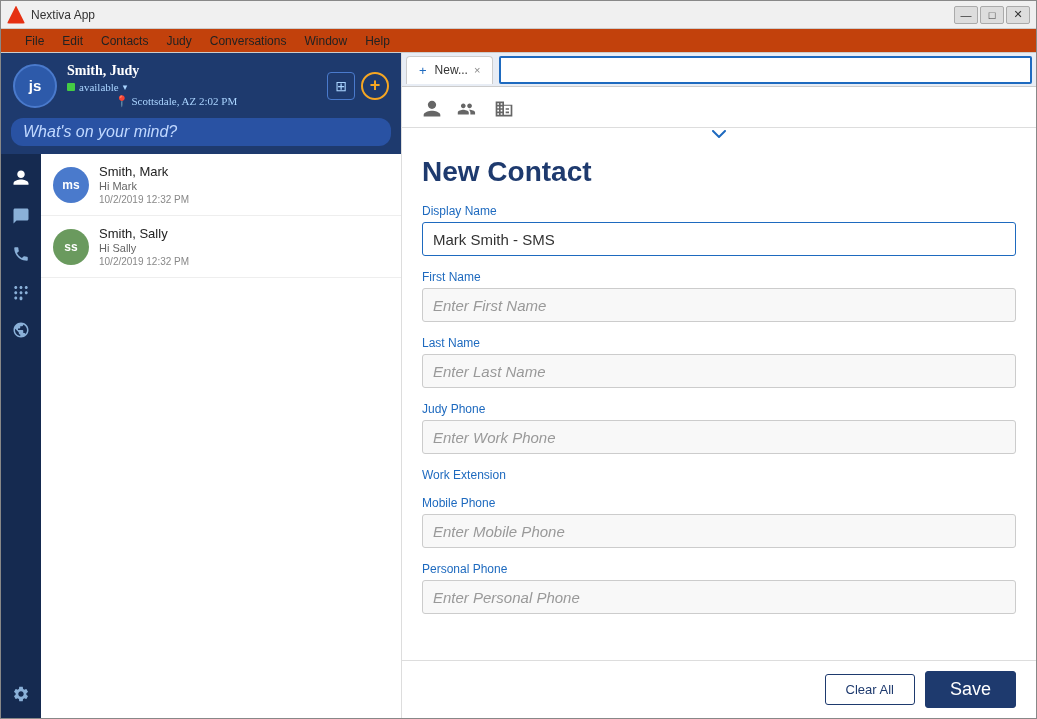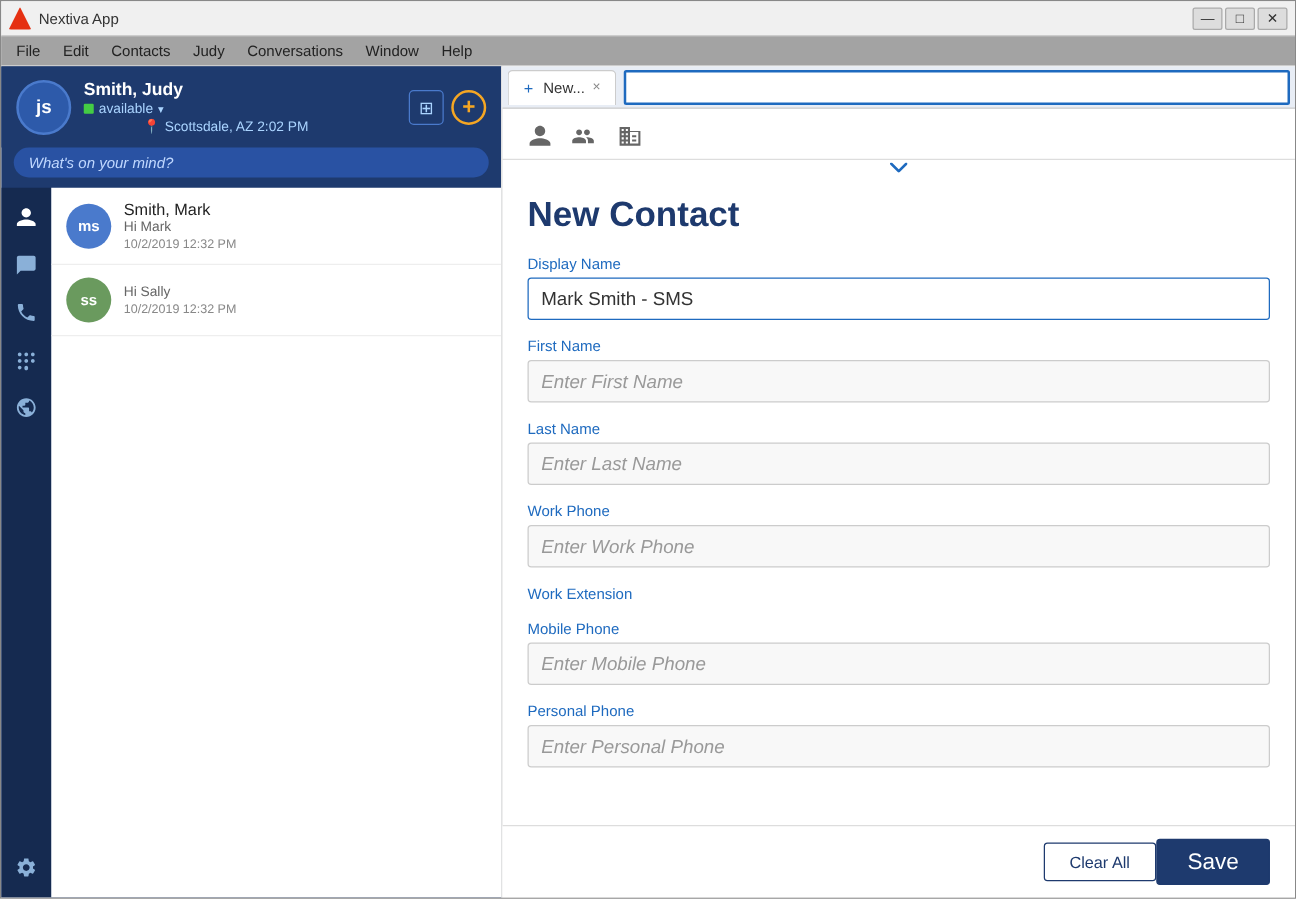--- a/index.html
+++ b/index.html
@@ -51,23 +51,23 @@
       border-radius: 2px;
       cursor: pointer;
       display: flex; align-items: center; justify-content: center;
       font-size: 11px; color: #333;
     }
 
     
     .menu-bar {
       display: flex;
       align-items: center;
-      background: #a3a3a3;
+      background: #c2410c;
       height: 24px;
-      padding: 0 4px;
+      padding: 0 16px;
       border-bottom: 1px solid #ccc;
       gap: 2px;
     }
     .menu-item {
       padding: 2px 8px;
       font-size: 12px;
       color: #222;
       cursor: pointer;
       border-radius: 2px;
     }
@@ -98,21 +98,21 @@
     .avatar {
       width: 44px; height: 44px;
       border-radius: 50%;
       background: #2d5aaa;
       color: white;
       display: flex; align-items: center; justify-content: center;
       font-size: 15px; font-weight: bold;
       border: 2px solid #4a7acc;
       flex-shrink: 0;
     }
-    .profile-info { flex: 1; }
+    .profile-info { flex: 1; font-family: Liberation Serif, serif; }
     .profile-name { color: white; font-size: 14px; font-weight: bold; }
     .profile-status {
       display: flex; align-items: center; gap: 4px;
       margin-top: 2px;
     }
     .status-dot { width: 8px; height: 8px; background: #44cc44; border-radius: 1px; }
     .status-text { color: #aad4ff; font-size: 11px; }
     .status-chevron { color: #aad4ff; font-size: 9px; }
     .profile-location { color: #aad4ff; font-size: 11px; margin-top: 2px; margin-left: 48px; }
     .profile-actions {
@@ -134,21 +134,21 @@
       background: transparent;
     }
 
     
     .whats-on-mind {
       background: #2952a3;
       margin: 0 10px 8px 10px;
       border-radius: 12px;
       padding: 5px 12px;
       color: #c0d8ff;
-      font-size: 12px;
+      font-size: 16px;
       font-style: italic;
       cursor: pointer;
     }
 
     
     .left-nav {
       width: 40px;
       background: #152a50;
       display: flex;
       flex-direction: column;
@@ -302,20 +302,21 @@
       background: white;
       border-color: #1e6abf;
     }
     .field-input::placeholder { color: #999; font-style: italic; }
 
     
     .action-bar {
       display: flex;
       justify-content: flex-end;
       align-items: center;
+      gap: 10px;
       padding: 10px 20px;
       border-top: 1px solid #ddd;
       background: white;
     }
     .btn-clear {
       padding: 7px 20px;
       background: white;
       border: 1px solid #1e3a6e;
       border-radius: 3px;
       color: #1e3a6e;
@@ -443,20 +444,21 @@
             <div class="conv-avatar" style="background:#4a7acc;">ms</div>
             <div class="conv-info">
               <div class="conv-name">Smith, Mark</div>
               <div class="conv-preview">Hi Mark</div>
               <div class="conv-time">10/2/2019 12:32 PM</div>
             </div>
           </div>
           <div class="conversation-item">
             <div class="conv-avatar" style="background:#6a9a5e;">ss</div>
             <div class="conv-info">
+              <div class="conv-name">Smith, Sally</div>
               <div class="conv-preview">Hi Sally</div>
               <div class="conv-time">10/2/2019 12:32 PM</div>
             </div>
           </div>
         </div>
       </div>
     </div>
 
     <div class="right-panel">
 
@@ -505,21 +507,21 @@
           <div class="field-label">First Name</div>
           <input class="field-input" type="text" placeholder="Enter First Name" style="">
         </div>
 
         <div class="form-field">
           <div class="field-label">Last Name</div>
           <input class="field-input" type="text" placeholder="Enter Last Name" style="">
         </div>
 
         <div class="form-field">
-          <div class="field-label">Work Phone</div>
+          <div class="field-label">Judy Phone</div>
           <input class="field-input" type="text" placeholder="Enter Work Phone" style="">
         </div>
 
         <div class="form-field">
           <div class="field-label">Work Extension</div>
         </div>
 
         <div class="form-field">
           <div class="field-label">Mobile Phone</div>
           <input class="field-input" type="text" placeholder="Enter Mobile Phone" style="">

